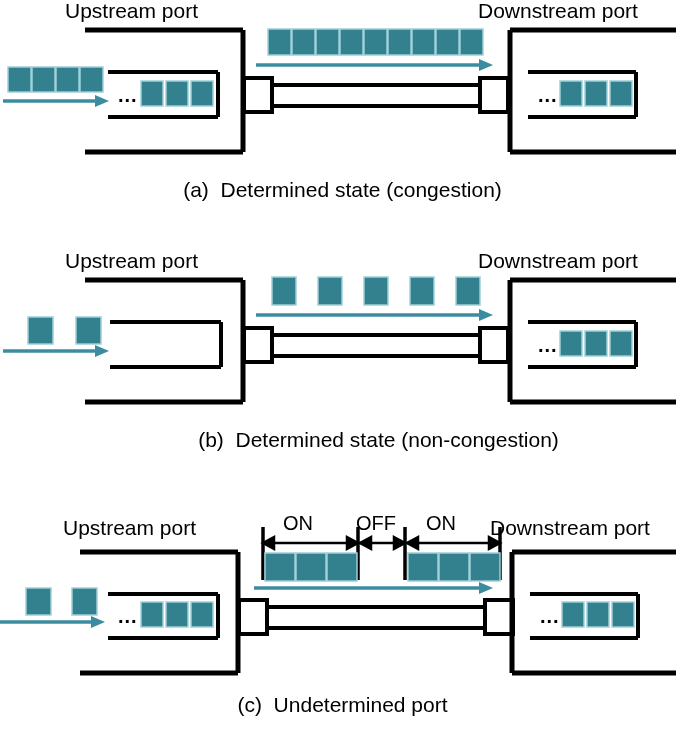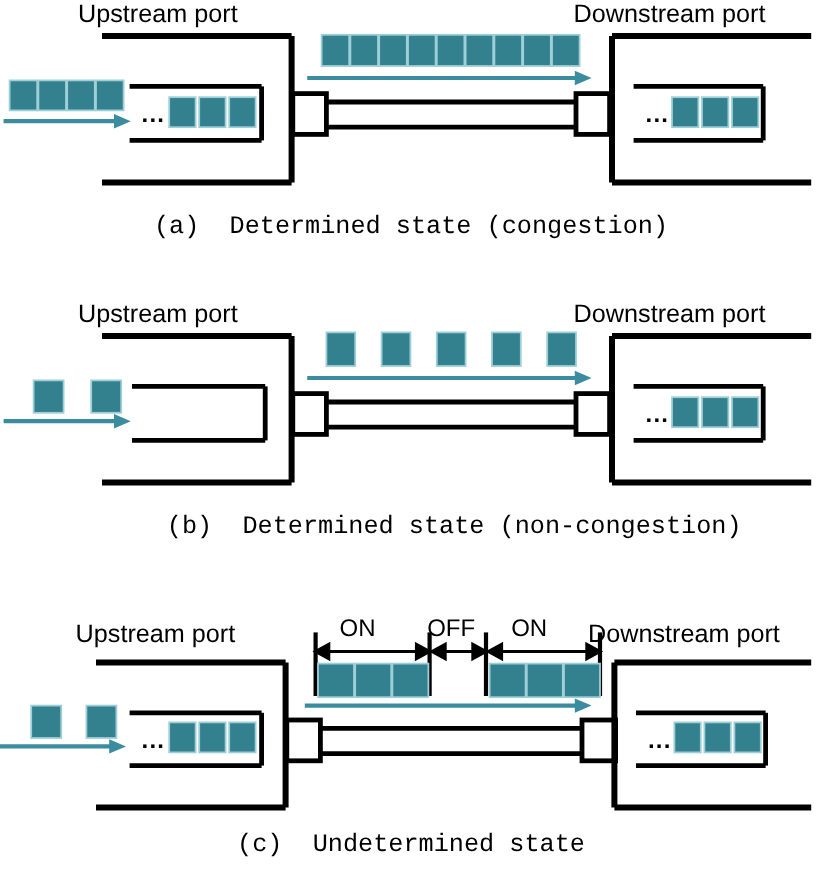--- a/index.html
+++ b/index.html
@@ -25,21 +25,21 @@
     width: 599px;
   }
   .panel-svg {
     display: block;
   }
   .caption {
     position: absolute;
     left: 0;
     width: 685px;
     text-align: center;
-    font-family: Liberation Mono, monospace;
+    font-family: Liberation Sans, sans-serif;
     font-size: 21px;
     color: #000000;
     white-space: pre;
   }
   .port-label {
     font-family: "Liberation Sans", sans-serif;
     font-size: 21px;
     fill: #000000;
   }
   .onoff-label {
@@ -313,16 +313,16 @@
         <path d="M 638 99 L 638 143"></path>
         <path d="M 638 143 L 530 143"></path>
       </g>
       <text class="dots" x="540" y="128">...</text>
       <g>
         <rect x="562" y="107" width="22" height="25" fill="#33808f" stroke="#9ecfd8" stroke-width="1.5"></rect>
         <rect x="587" y="107" width="22" height="25" fill="#33808f" stroke="#9ecfd8" stroke-width="1.5"></rect>
         <rect x="612" y="107" width="22" height="25" fill="#33808f" stroke="#9ecfd8" stroke-width="1.5"></rect>
       </g>
     </svg>
-    <div class="caption" style="top:198px;">(c)  Undetermined state</div>
+    <div class="caption" style="top:198px;">(c)  Undetermined port</div>
   </div>
 
 </div>
 
 </body></html>

